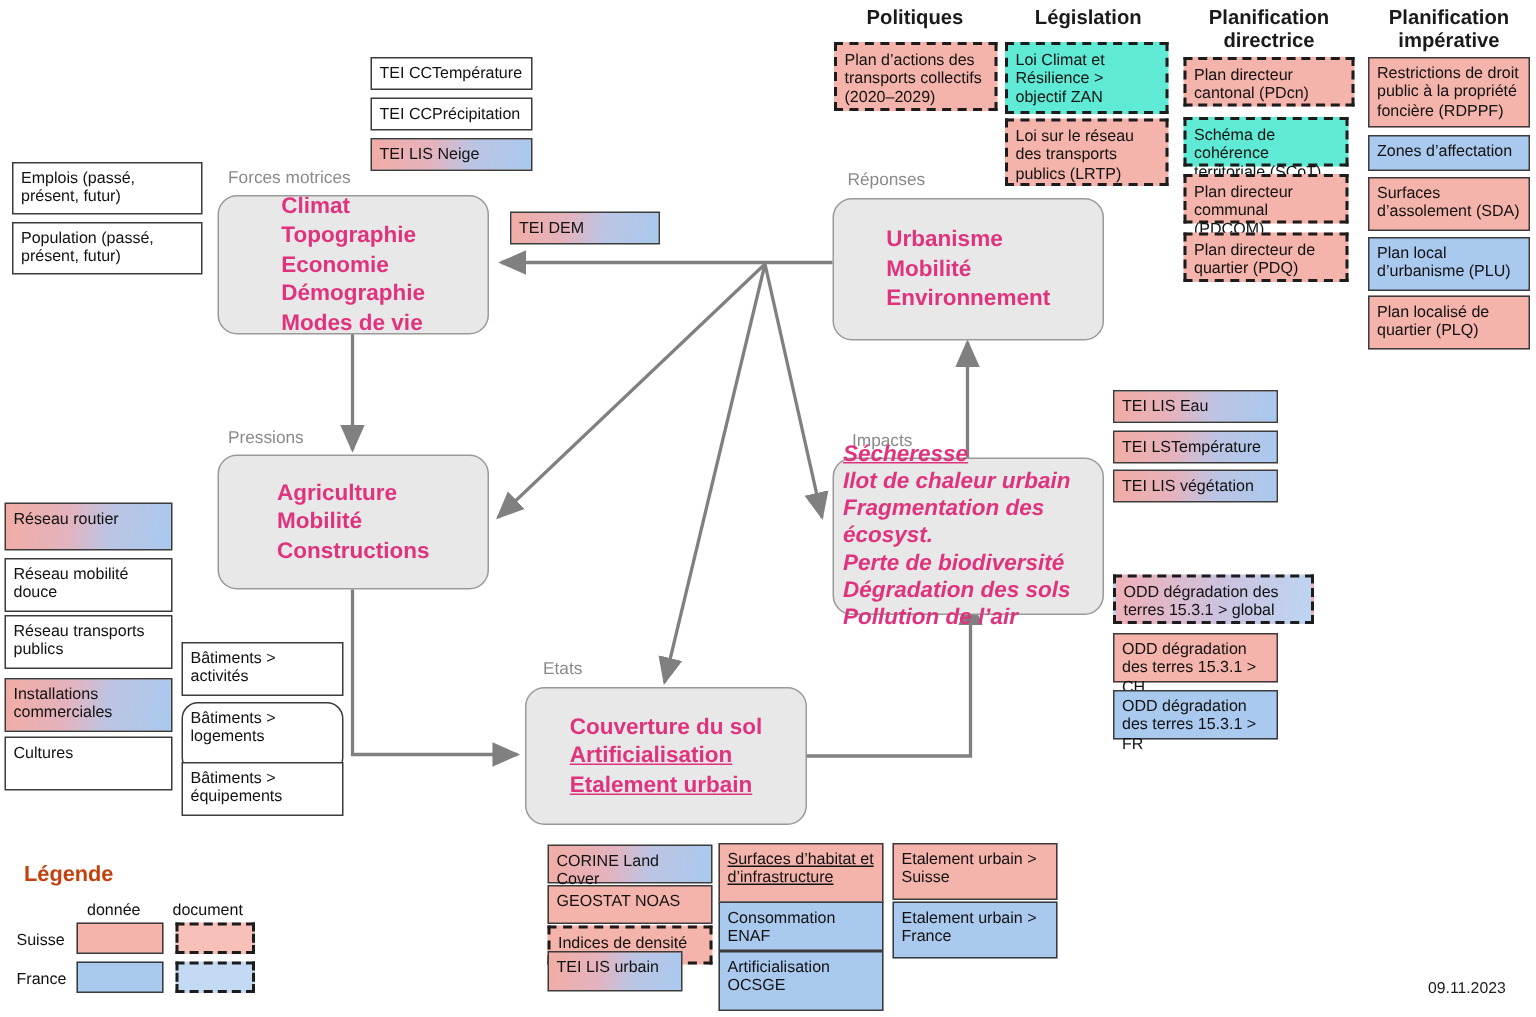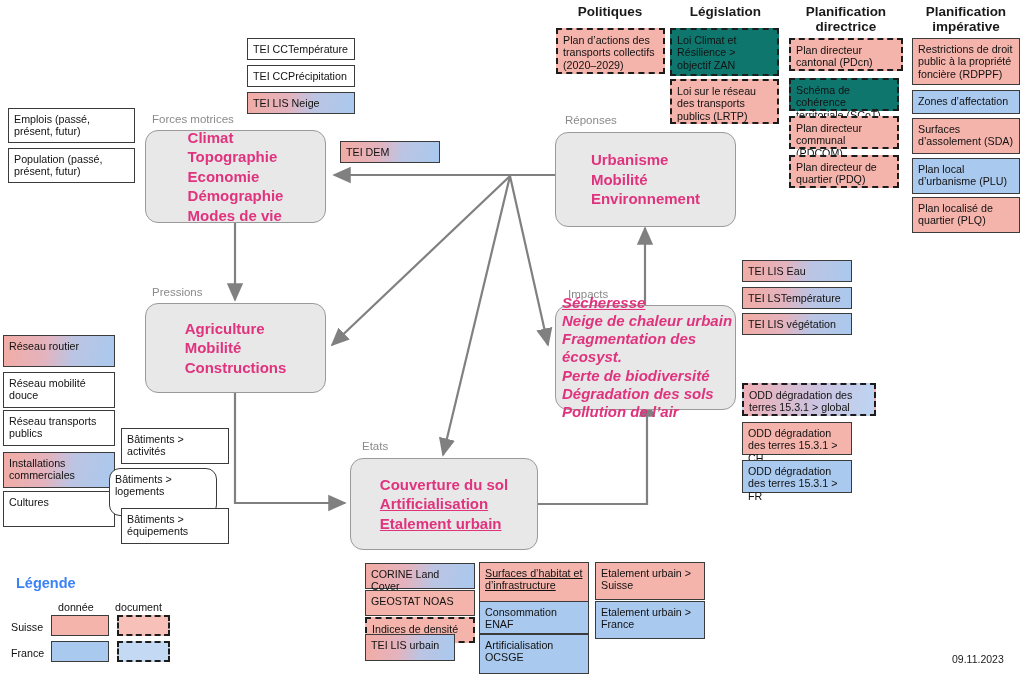--- a/index.html
+++ b/index.html
@@ -41,21 +41,21 @@
     color: #121212;
     padding: 4px 5px 3px 5px;
     background: #ffffff;
   }
   .box.pink   { background: #f4b3ab; }
   .box.blue   { background: #a9c9ee; }
   .box.white  { background: #ffffff; }
   .box.grad   { background: linear-gradient(100deg, #f2aca4 0%, #e4b3be 38%, #bcc4e3 62%, #a9c9ee 100%); }
   .box.dashed { border-style: dashed; border-width: 2px; border-color: #1c1c1c; }
   .box.dashed.pink { background: #f4b3ab; }
-  .box.dashed.blue { background: #0f766e; }
+  .box.dashed.blue { background: #5eead4; }
   .box.dashed.grad { background: linear-gradient(100deg, #f0b0b6 0%, #ccc3e0 55%, #bcd5f2 100%); }
 
   
   .stage {
     position: absolute;
     background: #e8e8e8;
     border: 1.3px solid #9a9a9a;
     border-radius: 13px;
     display: flex;
     align-items: center;
@@ -80,21 +80,21 @@
     position: absolute;
     font-size: 11.5px;
     color: #8a8a8a;
   }
 
   
   .legend-title {
     position: absolute;
     font-size: 14.5px;
     font-weight: bold;
-    color: #3b82f6;
+    color: #c2410c;
   }
   .legend-txt {
     position: absolute;
     font-size: 10.7px;
     color: #111;
   }
   .legend-swatch {
     position: absolute;
     border: 1.6px solid #3b3b3b;
   }
@@ -180,21 +180,21 @@
       <div>Couverture du sol</div>
       <div class="u">Artificialisation</div>
       <div class="u">Etalement urbain</div>
     </div>
   </div>
 
   <div class="stage-label" style="left:568px; top:288px;">Impacts</div>
   <div class="stage" style="left:555px; top:305px; width:181px; height:105px;">
     <div class="stage-inner italic" style="padding-left:6px;">
       <div class="u">Sécheresse</div>
-      <div>Neige de chaleur urbain</div>
+      <div>Ilot de chaleur urbain</div>
       <div>Fragmentation des écosyst.</div>
       <div>Perte de biodiversité</div>
       <div>Dégradation des sols</div>
       <div>Pollution de l’air</div>
     </div>
   </div>
 
   <div class="stage-label" style="left:565px; top:114px;">Réponses</div>
   <div class="stage" style="left:555px; top:132px; width:181px; height:95px;">
     <div class="stage-inner">
@@ -212,21 +212,21 @@
   <div class="box white" style="left:8px; top:108px; width:127px; height:35px;">Emplois (passé, présent, futur)</div>
   <div class="box white" style="left:8px; top:148px; width:127px; height:35px;">Population (passé, présent, futur)</div>
 
   <div class="box grad" style="left:3px; top:335px; width:112px; height:32px;">Réseau routier</div>
   <div class="box white" style="left:3px; top:372px; width:112px; height:36px;">Réseau mobilité douce</div>
   <div class="box white" style="left:3px; top:410px; width:112px; height:36px;">Réseau transports publics</div>
   <div class="box grad" style="left:3px; top:452px; width:112px; height:36px;">Installations commerciales</div>
   <div class="box white" style="left:3px; top:491px; width:112px; height:36px;">Cultures</div>
 
   <div class="box white" style="left:121px; top:428px; width:108px; height:36px;">Bâtiments &gt; activités</div>
-  <div class="box white" style="left:109px; top:468px; width:108px; height:48px;border-radius:11px;">Bâtiments &gt; logements</div>
+  <div class="box white" style="left:121px; top:468px; width:108px; height:48px;border-radius:11px;">Bâtiments &gt; logements</div>
   <div class="box white" style="left:121px; top:508px; width:108px; height:36px;">Bâtiments &gt; équipements</div>
 
   <div class="box grad" style="left:365px; top:563px; width:110px; height:26px;">CORINE Land Cover</div>
   <div class="box pink" style="left:365px; top:590px; width:110px; height:26px;">GEOSTAT NOAS</div>
   <div class="box pink dashed" style="left:365px; top:617px; width:110px; height:26px;">Indices de densité</div>
   <div class="box grad" style="left:365px; top:634px; width:90px; height:27px;">TEI LIS urbain</div>
 
   <div class="box pink" style="left:479px; top:562px; width:110px; height:40px;text-decoration:underline;">Surfaces d’habitat et d’infrastructure</div>
   <div class="box blue" style="left:479px; top:601px; width:110px; height:33px;">Consommation ENAF</div>
   <div class="box blue" style="left:479px; top:634px; width:110px; height:40px;">Artificialisation OCSGE</div>

